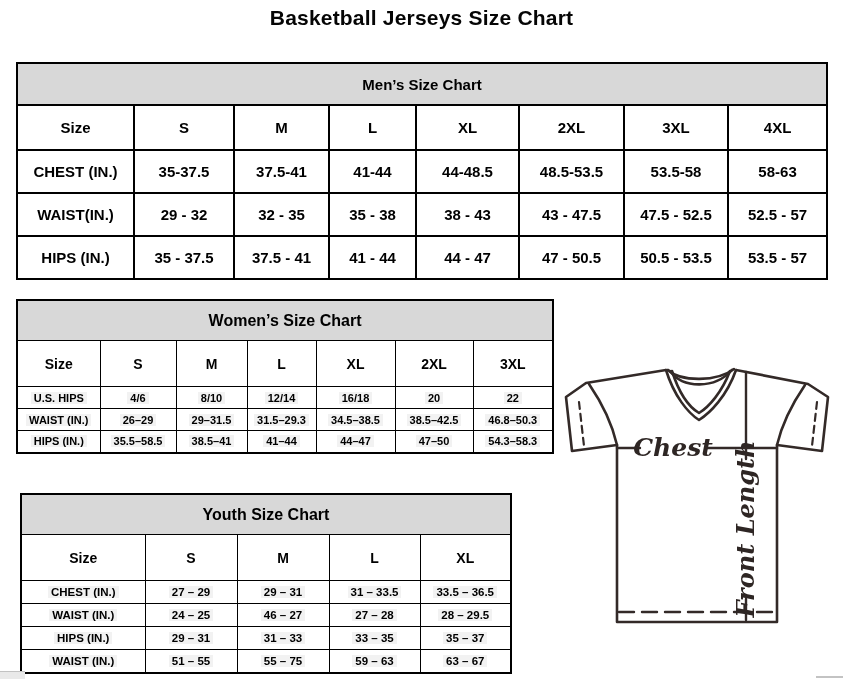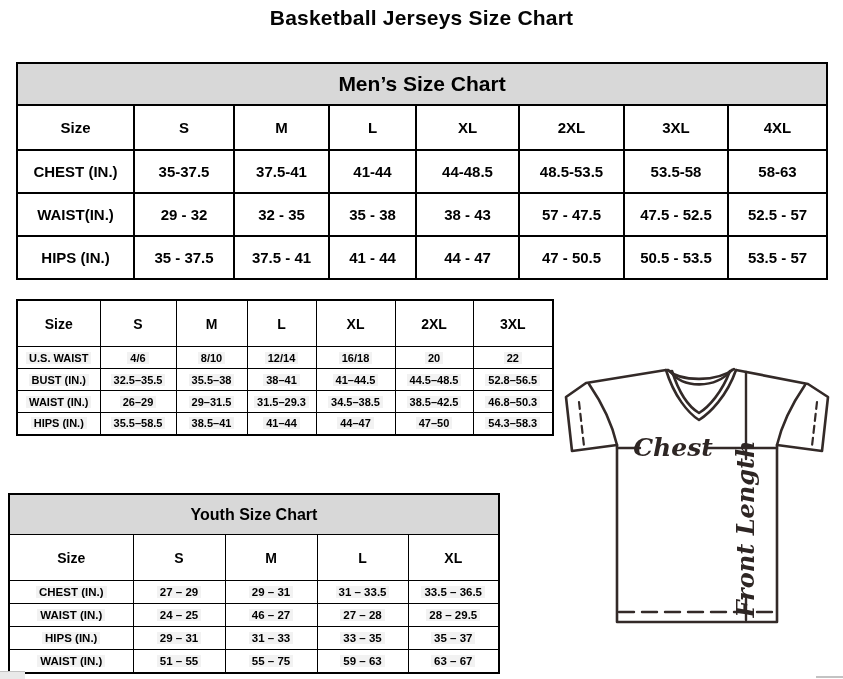--- a/index.html
+++ b/index.html
@@ -17,32 +17,32 @@
   }
   table.size-table th,table.size-table td{
     text-align:center;vertical-align:middle;padding:0;overflow:hidden;white-space:nowrap;
   }
   .table-title{
     background:#d8d8d8;font-weight:bold;text-align:center;
   }
   
   table.tbl-mens{left:16px;top:62px;width:810px;}
   table.tbl-mens th,table.tbl-mens td{border:2px solid #000;font-weight:bold;font-size:15px;}
-  table.tbl-mens .table-title{height:40px;font-size:21px;}
+  table.tbl-mens .table-title{height:40px;font-size:15px;}
   table.tbl-mens thead tr.cols th{height:43px;}
   table.tbl-mens tbody tr{height:43px;}
   
   table.tbl-small th,table.tbl-small td{border:1px solid #000;font-weight:bold;}
   table.tbl-small{border:2px solid #000;}
   table.tbl-small .table-title{height:39px;font-size:16px;}
   table.tbl-small thead tr.cols th{height:45px;font-size:14px;}
   table.tbl-small tbody tr{height:22px;font-size:11px;}
   table.tbl-small tbody .hl{background:#f2f2f2;padding:0 3px;}
   table.tbl-womens{left:16px;top:299px;width:536px;}
-  table.tbl-youth{left:8px;top:493px;width:490px;}
+  table.tbl-youth{left:20px;top:493px;width:490px;}
   table.tbl-youth tbody tr{height:23px;font-size:11.5px;}
   
   .jersey-wrap{position:absolute;left:556px;top:356px;width:287px;height:290px;}
   
   .scroll-frag-left{
     position:absolute;left:0;top:671px;width:25px;height:8px;
     background:#e9e9e9;border-top:1px solid #c2c2c2;
   }
   .scroll-frag-right{
     position:absolute;left:816px;top:676px;width:27px;height:2px;background:#c3c3c3;
@@ -81,21 +81,21 @@
           <td><span class="hl">48.5-53.5</span></td>
           <td><span class="hl">53.5-58</span></td>
           <td><span class="hl">58-63</span></td>
         </tr>
         <tr>
           <th><span class="hl">WAIST(IN.)</span></th>
           <td><span class="hl">29 - 32</span></td>
           <td><span class="hl">32 - 35</span></td>
           <td><span class="hl">35 - 38</span></td>
           <td><span class="hl">38 - 43</span></td>
-          <td><span class="hl">57 - 47.5</span></td>
+          <td><span class="hl">43 - 47.5</span></td>
           <td><span class="hl">47.5 - 52.5</span></td>
           <td><span class="hl">52.5 - 57</span></td>
         </tr>
         <tr>
           <th><span class="hl">HIPS (IN.)</span></th>
           <td><span class="hl">35 - 37.5</span></td>
           <td><span class="hl">37.5 - 41</span></td>
           <td><span class="hl">41 - 44</span></td>
           <td><span class="hl">44 - 47</span></td>
           <td><span class="hl">47 - 50.5</span></td>
@@ -110,48 +110,42 @@
         <col style="width:87px">
         <col style="width:103px">
         <col style="width:105px">
         <col style="width:104px">
         <col style="width:99px">
       </colgroup>
   </table>
 
   <table class="size-table tbl-small tbl-womens">
     <thead>
+      <tr>
+        <th class="table-title" colspan="7">Women’s Size Chart</th>
+      </tr>
       <tr class="cols">
           <th><span class="hd">Size</span></th>
           <th><span class="hd">S</span></th>
           <th><span class="hd">M</span></th>
           <th><span class="hd">L</span></th>
           <th><span class="hd">XL</span></th>
           <th><span class="hd">2XL</span></th>
           <th><span class="hd">3XL</span></th>
         </tr>
     </thead>
     <tbody>
         <tr>
-          <th><span class="hl">U.S. WAIST</span></th>
+          <th><span class="hl">U.S. HIPS</span></th>
           <td><span class="hl">4/6</span></td>
           <td><span class="hl">8/10</span></td>
           <td><span class="hl">12/14</span></td>
           <td><span class="hl">16/18</span></td>
           <td><span class="hl">20</span></td>
           <td><span class="hl">22</span></td>
-        </tr>
-        <tr>
-          <th><span class="hl">BUST (IN.)</span></th>
-          <td><span class="hl">32.5–35.5</span></td>
-          <td><span class="hl">35.5–38</span></td>
-          <td><span class="hl">38–41</span></td>
-          <td><span class="hl">41–44.5</span></td>
-          <td><span class="hl">44.5–48.5</span></td>
-          <td><span class="hl">52.8–56.5</span></td>
         </tr>
         <tr>
           <th><span class="hl">WAIST (IN.)</span></th>
           <td><span class="hl">26–29</span></td>
           <td><span class="hl">29–31.5</span></td>
           <td><span class="hl">31.5–29.3</span></td>
           <td><span class="hl">34.5–38.5</span></td>
           <td><span class="hl">38.5–42.5</span></td>
           <td><span class="hl">46.8–50.3</span></td>
         </tr>

